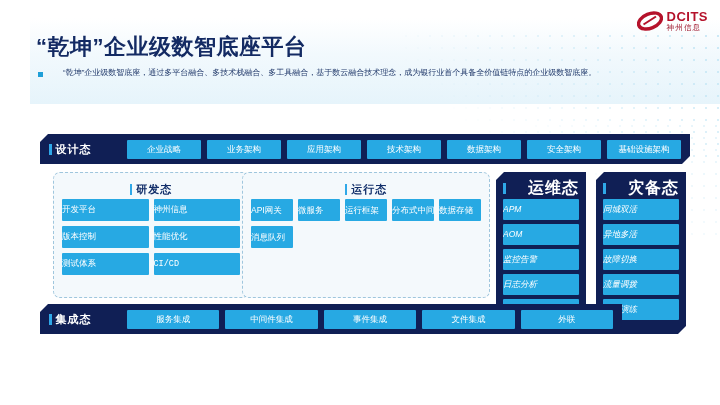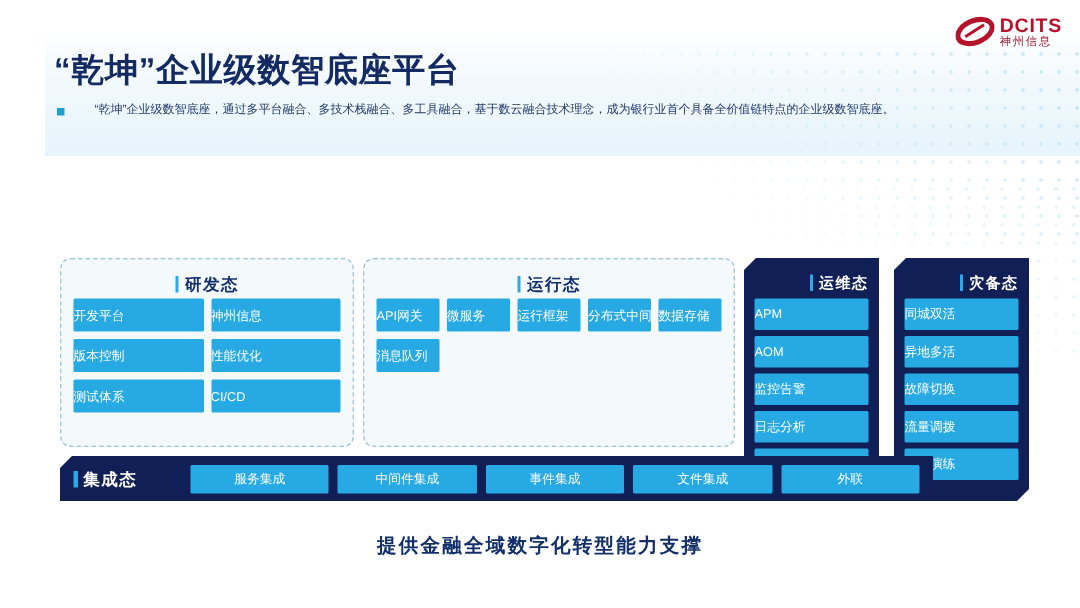--- a/index.html
+++ b/index.html
@@ -77,21 +77,21 @@
     flex:1 1 0;white-space:nowrap;
   }
   .bar.bottom .tile{flex:1 1 0;}
 
   
   .panel{
     position:absolute;top:38px;height:126px;
     background:#f4f9fc;border:1px dashed #9fc6dd;border-radius:7px;
     box-sizing:border-box;padding:6px 8px 8px;
   }
-  .panel.dev{left:0;width:196px;}
+  .panel.dev{left:13px;width:196px;font-family:Liberation Mono, monospace;}
   .panel.run{left:202px;width:248px;}
 
   .panel-title{
     display:flex;align-items:center;justify-content:center;gap:4px;
     color:#13306b;font-size:11px;font-weight:bold;letter-spacing:1px;height:20px;
   }
   .panel-title .tick{height:11px;}
 
   .grid2{display:grid;grid-template-columns:1fr 1fr;gap:5px;}
   .grid3{display:grid;grid-template-columns:1fr 1fr 1fr 1fr 1fr;gap:5px;}
@@ -103,24 +103,24 @@
   .stack{display:flex;flex-direction:column;gap:5px;}
 
   
   .col{
     position:absolute;top:38px;width:90px;height:162px;
     padding:6px 7px;box-sizing:border-box;
   }
   .col.ops{left:456px;}
   .col.dr{left:556px;}
   .col-title{
-    display:flex;align-items:center;justify-content:flex-end;gap:4px;
-    color:#fff;font-size:10px;font-weight:bold;letter-spacing:1px;height:21px;
-  }
-  .col .stack{gap:4px;}
+    display:flex;align-items:center;justify-content:space-between;gap:4px;
+    color:#fff;font-size:16px;font-weight:bold;letter-spacing:1px;height:21px;
+  }
+  .col .stack{gap:4px;font-style:italic;}
   .col .cell{height:21px;line-height:21px;}
 
   
   .footer{
     position:absolute;left:0;right:0;top:355px;text-align:center;
     font-size:13px;font-weight:bold;color:#13306b;letter-spacing:1.5px;
   }
 </style>
 </head>
 <body>
@@ -145,20 +145,35 @@
 
   <div class="title">“乾坤”企业级数智底座平台</div>
 
   <div class="subtitle-row">
     <span class="bullet"></span>
     <span class="subtitle">“乾坤”企业级数智底座，通过多平台融合、多技术栈融合、多工具融合，基于数云融合技术理念，成为银行业首个具备全价值链特点的企业级数智底座。</span>
   </div>
 
   <div class="diagram">
 
+    <div class="bar top bevel">
+      <div class="bar-label">
+        <span class="tick"></span>
+        <span>设计态</span>
+      </div>
+      <div class="tiles-row">
+        <div class="tile">企业战略</div>
+        <div class="tile">业务架构</div>
+        <div class="tile">应用架构</div>
+        <div class="tile">技术架构</div>
+        <div class="tile">数据架构</div>
+        <div class="tile">安全架构</div>
+        <div class="tile">基础设施架构</div>
+      </div>
+    </div>
 
     <div class="panel dev">
       <div class="panel-title">
         <span class="tick"></span>
         <span>研发态</span>
       </div>
       <div class="grid2">
         <div class="cell">开发平台</div>
         <div class="cell">神州信息</div>
         <div class="cell">版本控制</div>
@@ -220,15 +235,14 @@
         <div class="tile">服务集成</div>
         <div class="tile">中间件集成</div>
         <div class="tile">事件集成</div>
         <div class="tile">文件集成</div>
         <div class="tile">外联</div>
       </div>
     </div>
 
   </div>
 
-  <div class="footer">提供金融全域数字化转型能力支撑</div>
 
 </div>
 
 </body></html>

